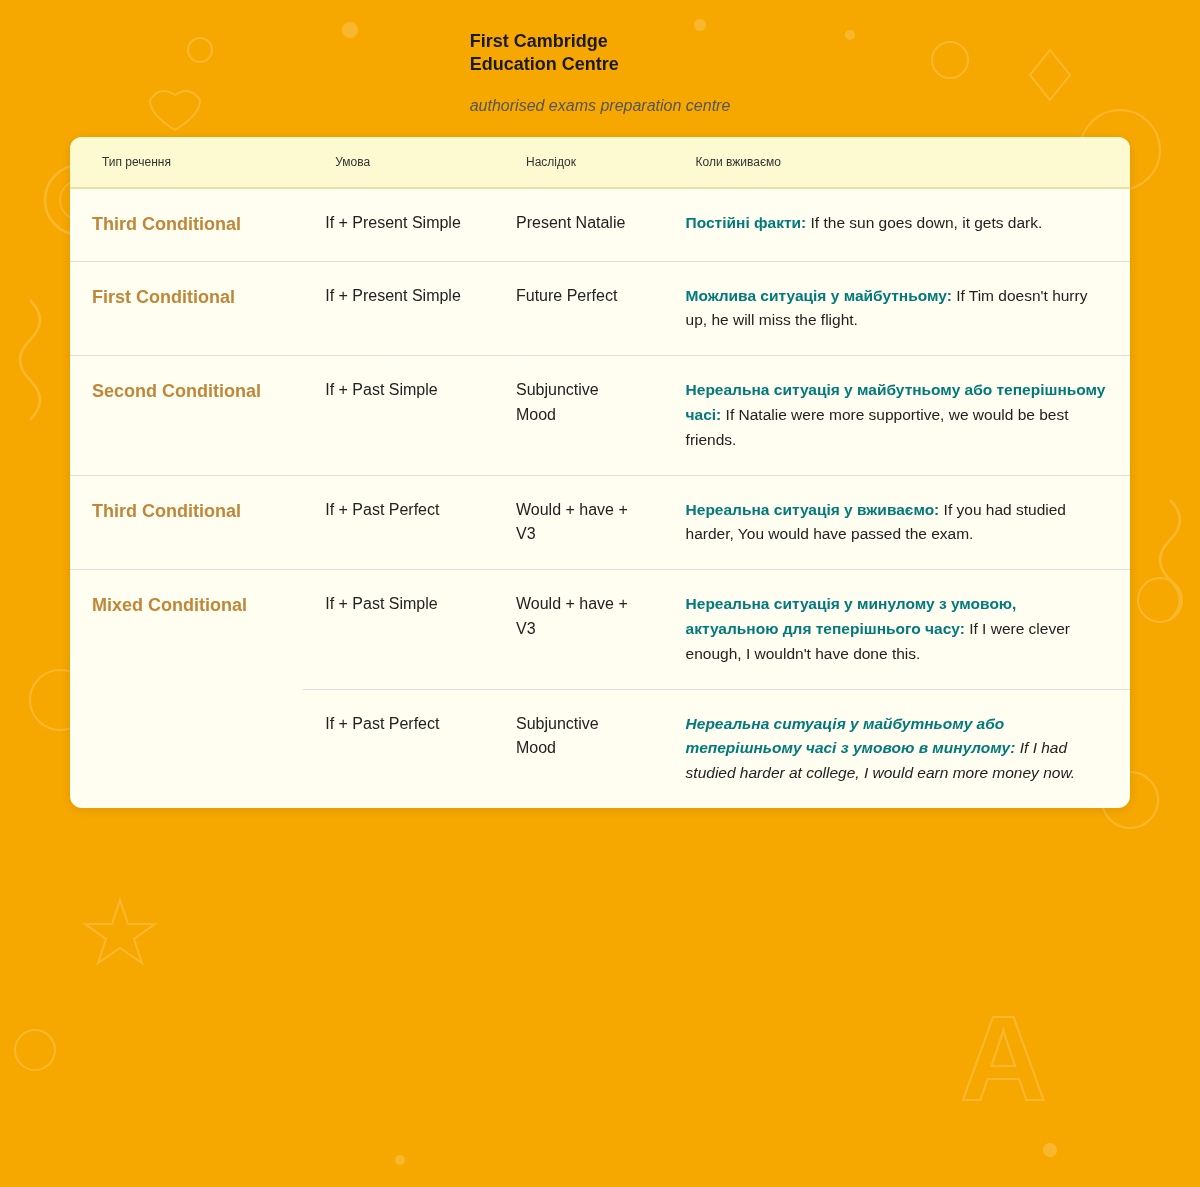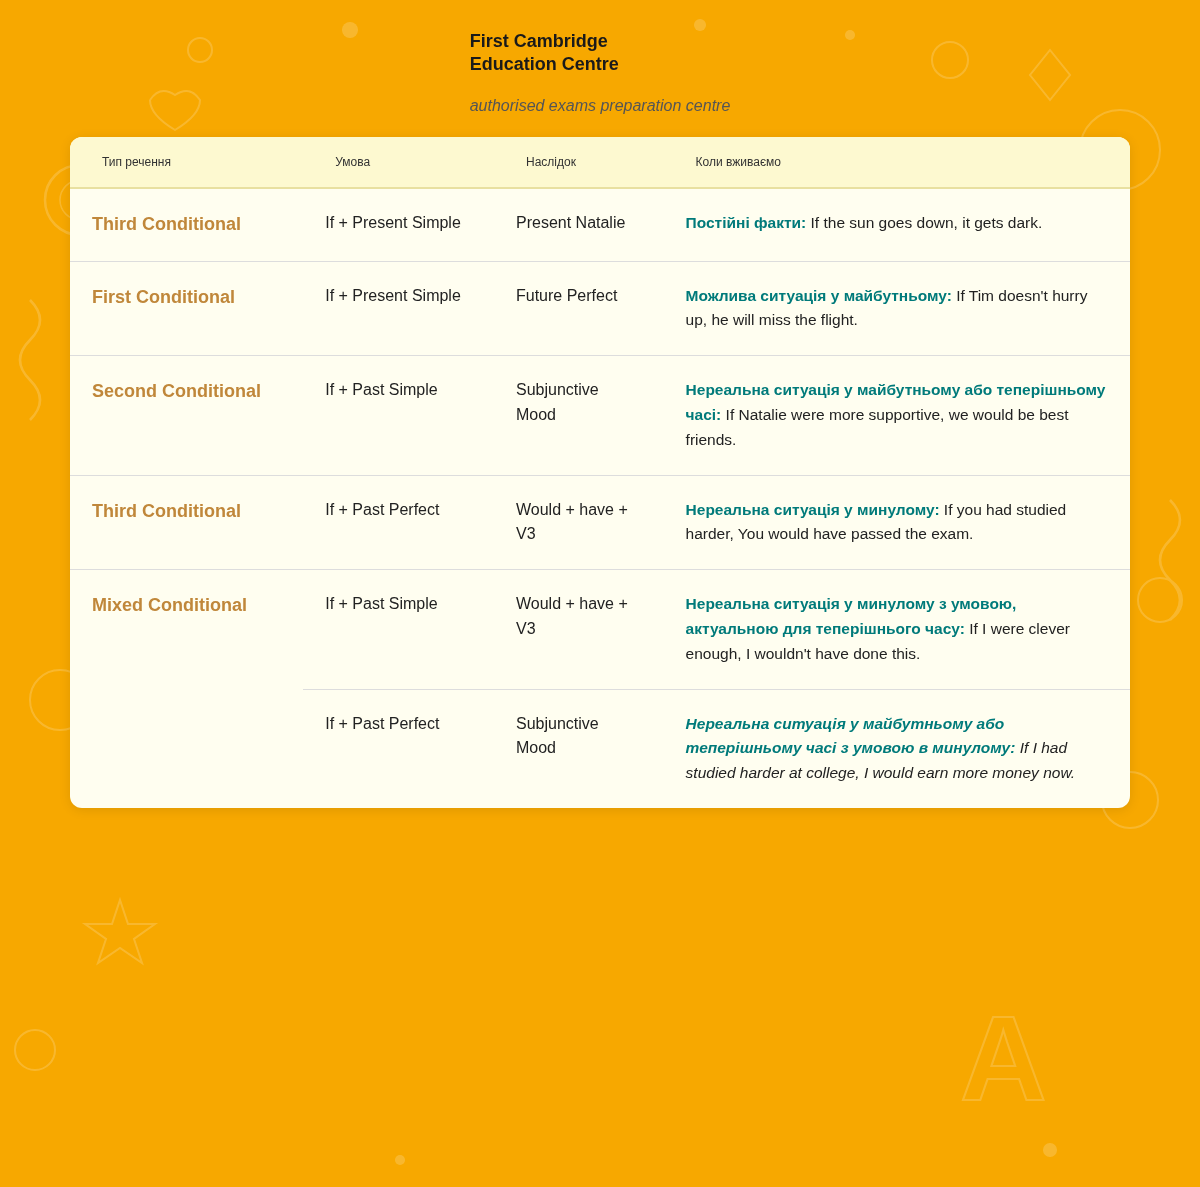--- a/index.html
+++ b/index.html
@@ -222,21 +222,21 @@
       </tr>
 
       <tr>
         <td>
           <span class="conditional-name">Third Conditional</span>
         </td>
         <td>If + Past Perfect</td>
         <td>Would + have + V3</td>
         <td>
           <span class="when-text">
-            <span class="highlight">Нереальна ситуація у минулому:</span><span> If you had studied harder, You would have passed the exam.</span>
+            <span class="highlight">Нереальна ситуація у вживаємо:</span><span> If you had studied harder, You would have passed the exam.</span>
           </span>
         </td>
       </tr>
 
       <tr>
         <td rowspan="2" style="vertical-align:top; border-right: none; margin-left: 36px;">
           <span class="conditional-name">Mixed Conditional</span>
         </td>
         <td style="vertical-align:top;">If + Past Simple</td>
         <td style="vertical-align:top;">Would + have + V3</td>

